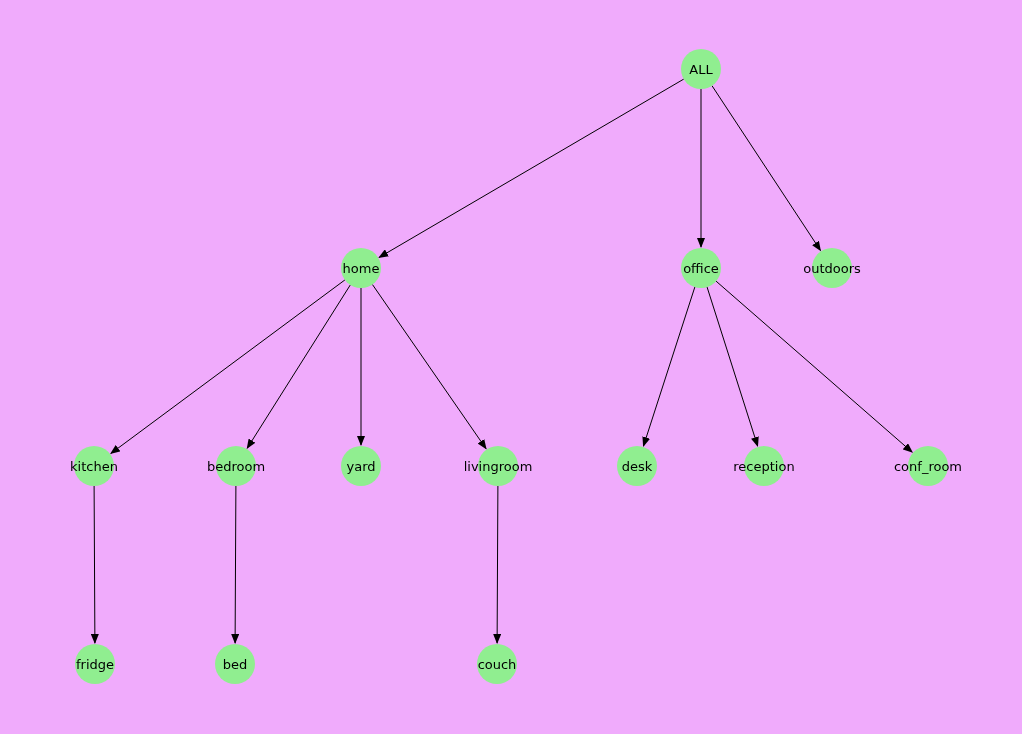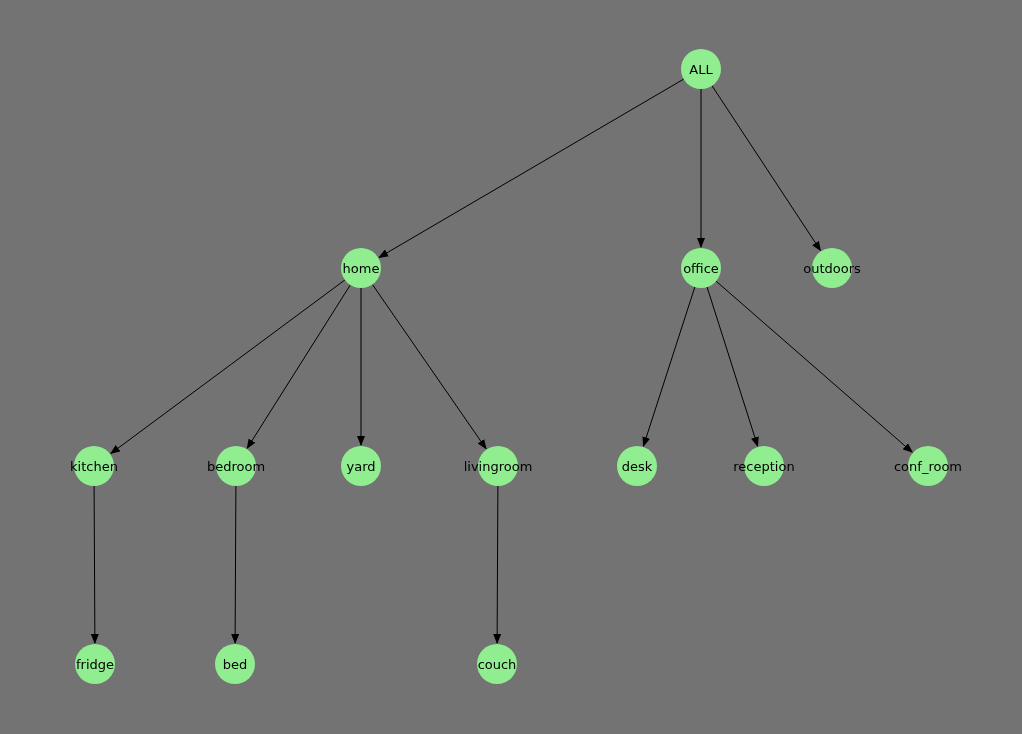--- a/index.html
+++ b/index.html
@@ -4,21 +4,21 @@
 <style>
   html, body {
     margin: 0;
     padding: 0;
     background: #ffffff;
   }
   .canvas {
     position: relative;
     width: 1022px;
     height: 734px;
-    background: #737373;
+    background: #f0abfc;
     overflow: hidden;
     font-family: "DejaVu Sans", sans-serif;
   }
   svg {
     display: block;
   }
   .node-label {
     font-family: "DejaVu Sans", sans-serif;
     font-size: 13px;
     fill: #000000;

